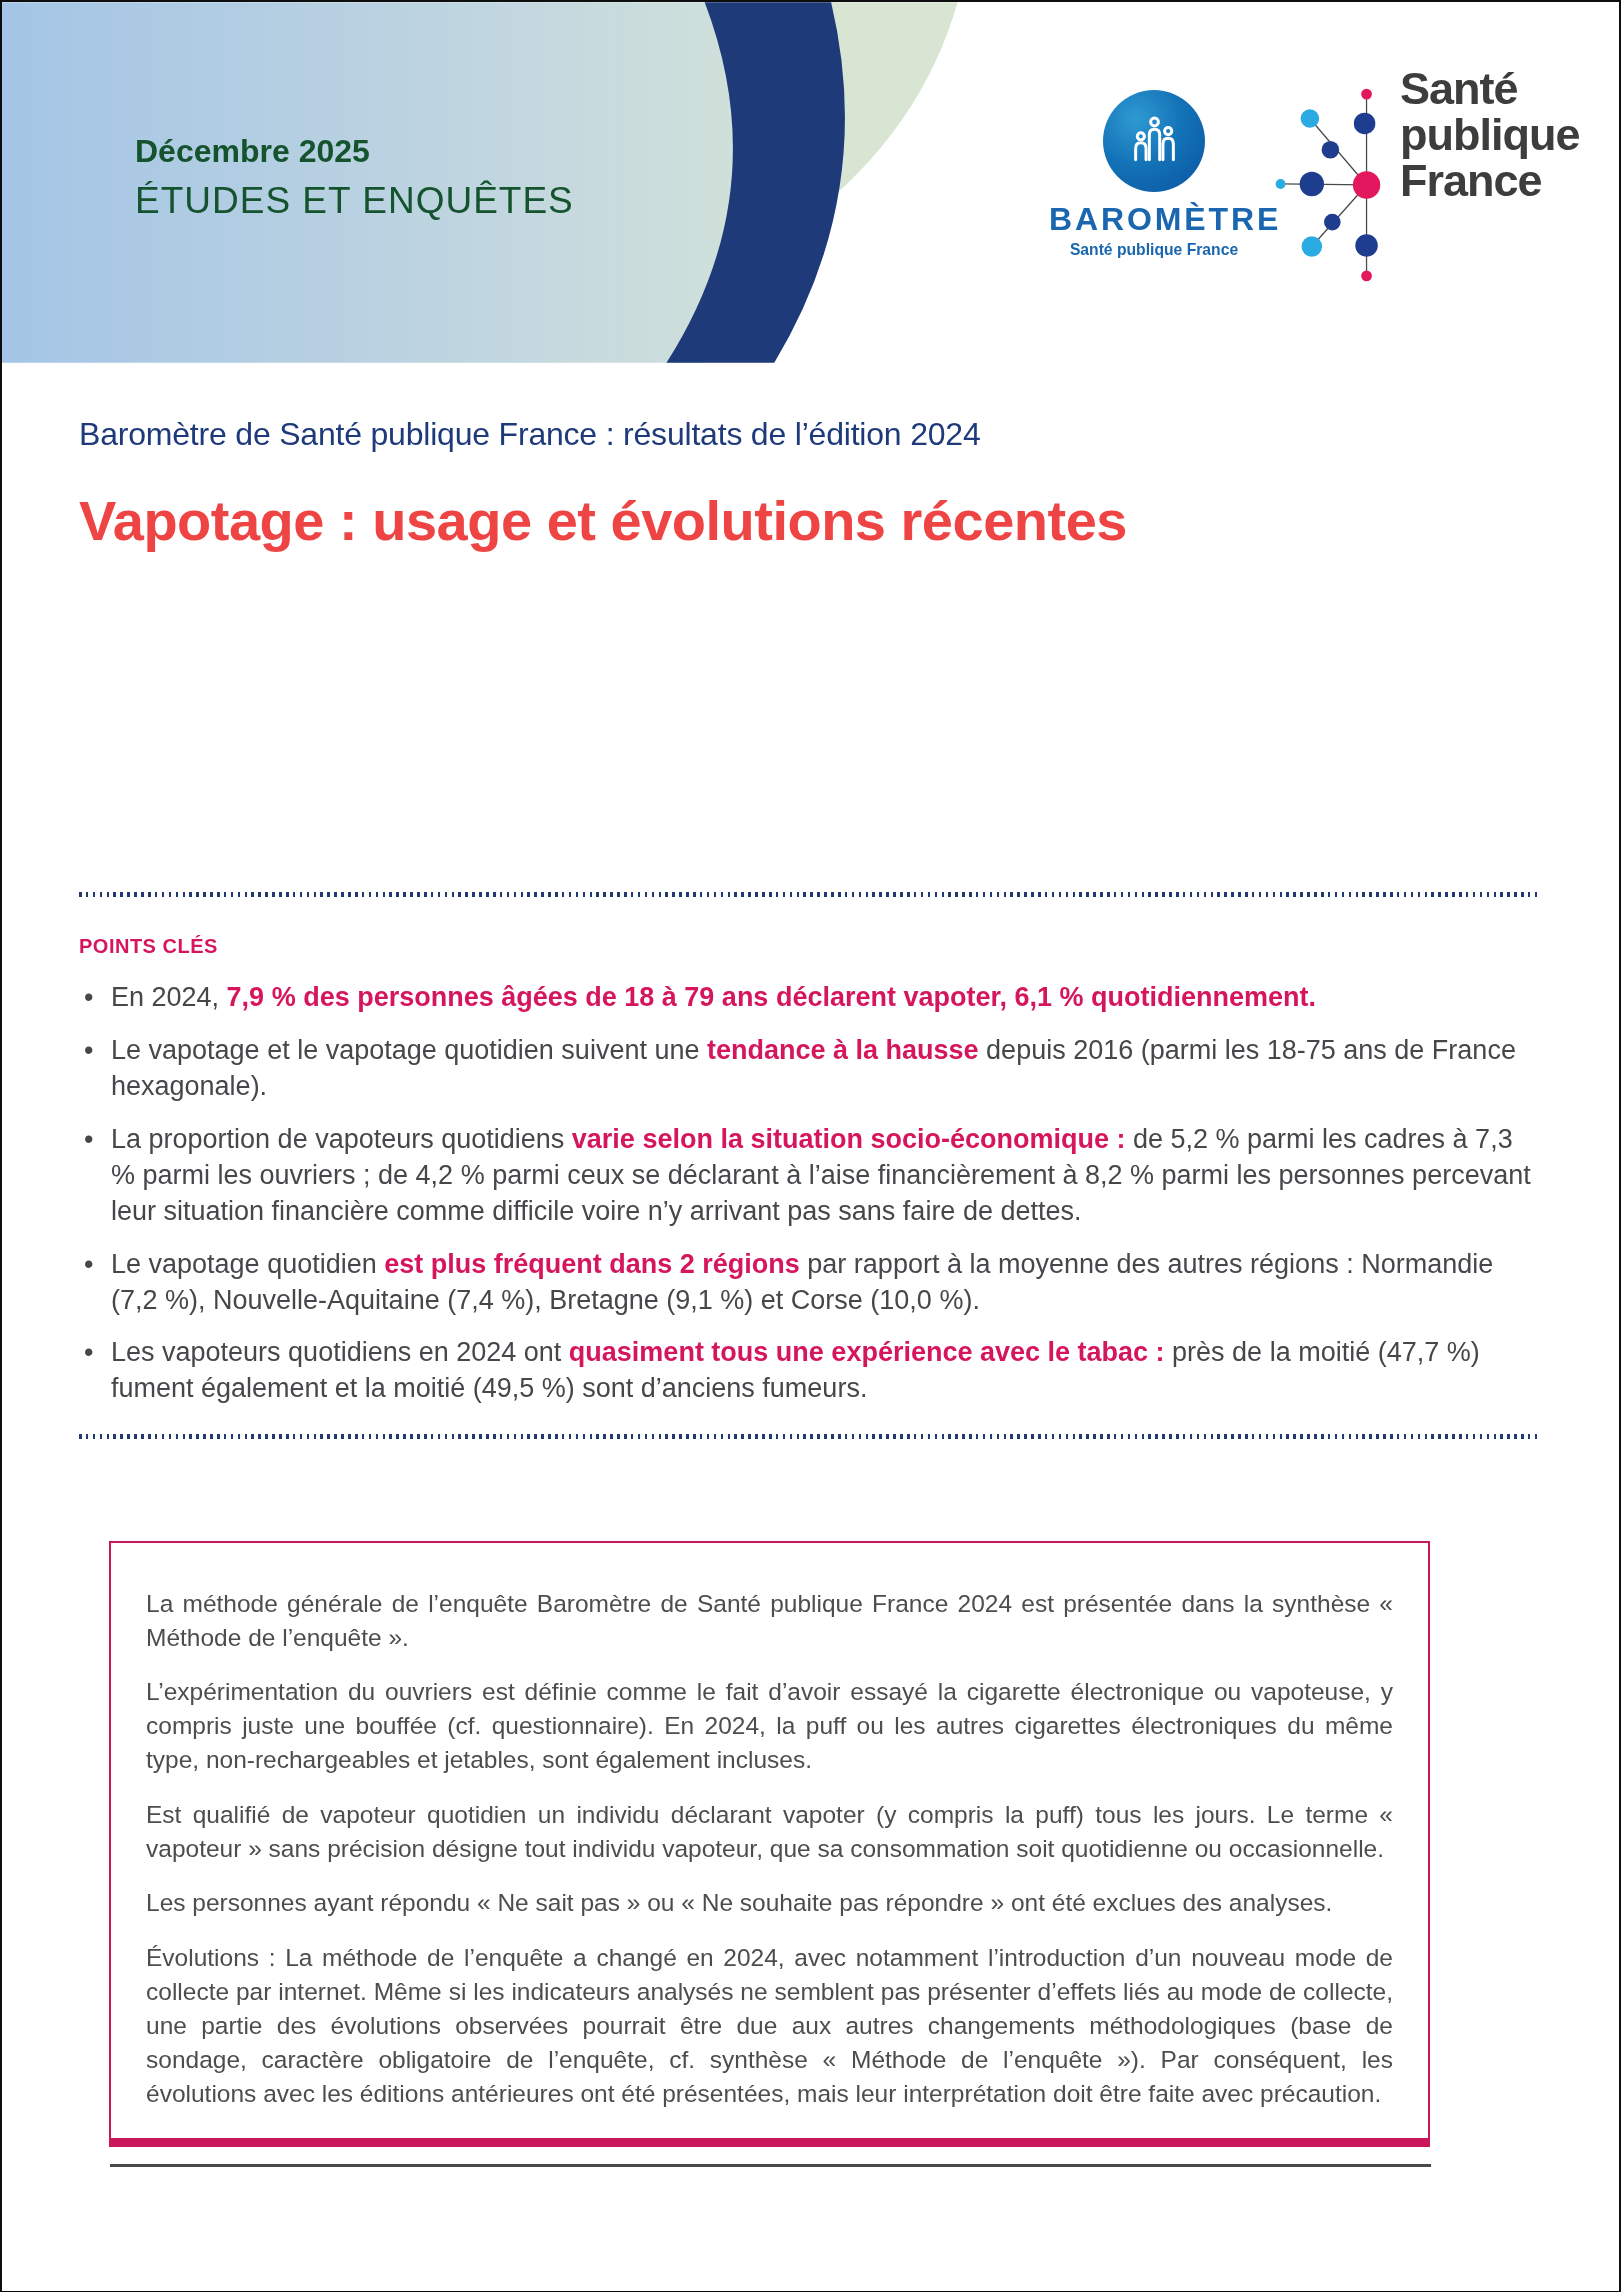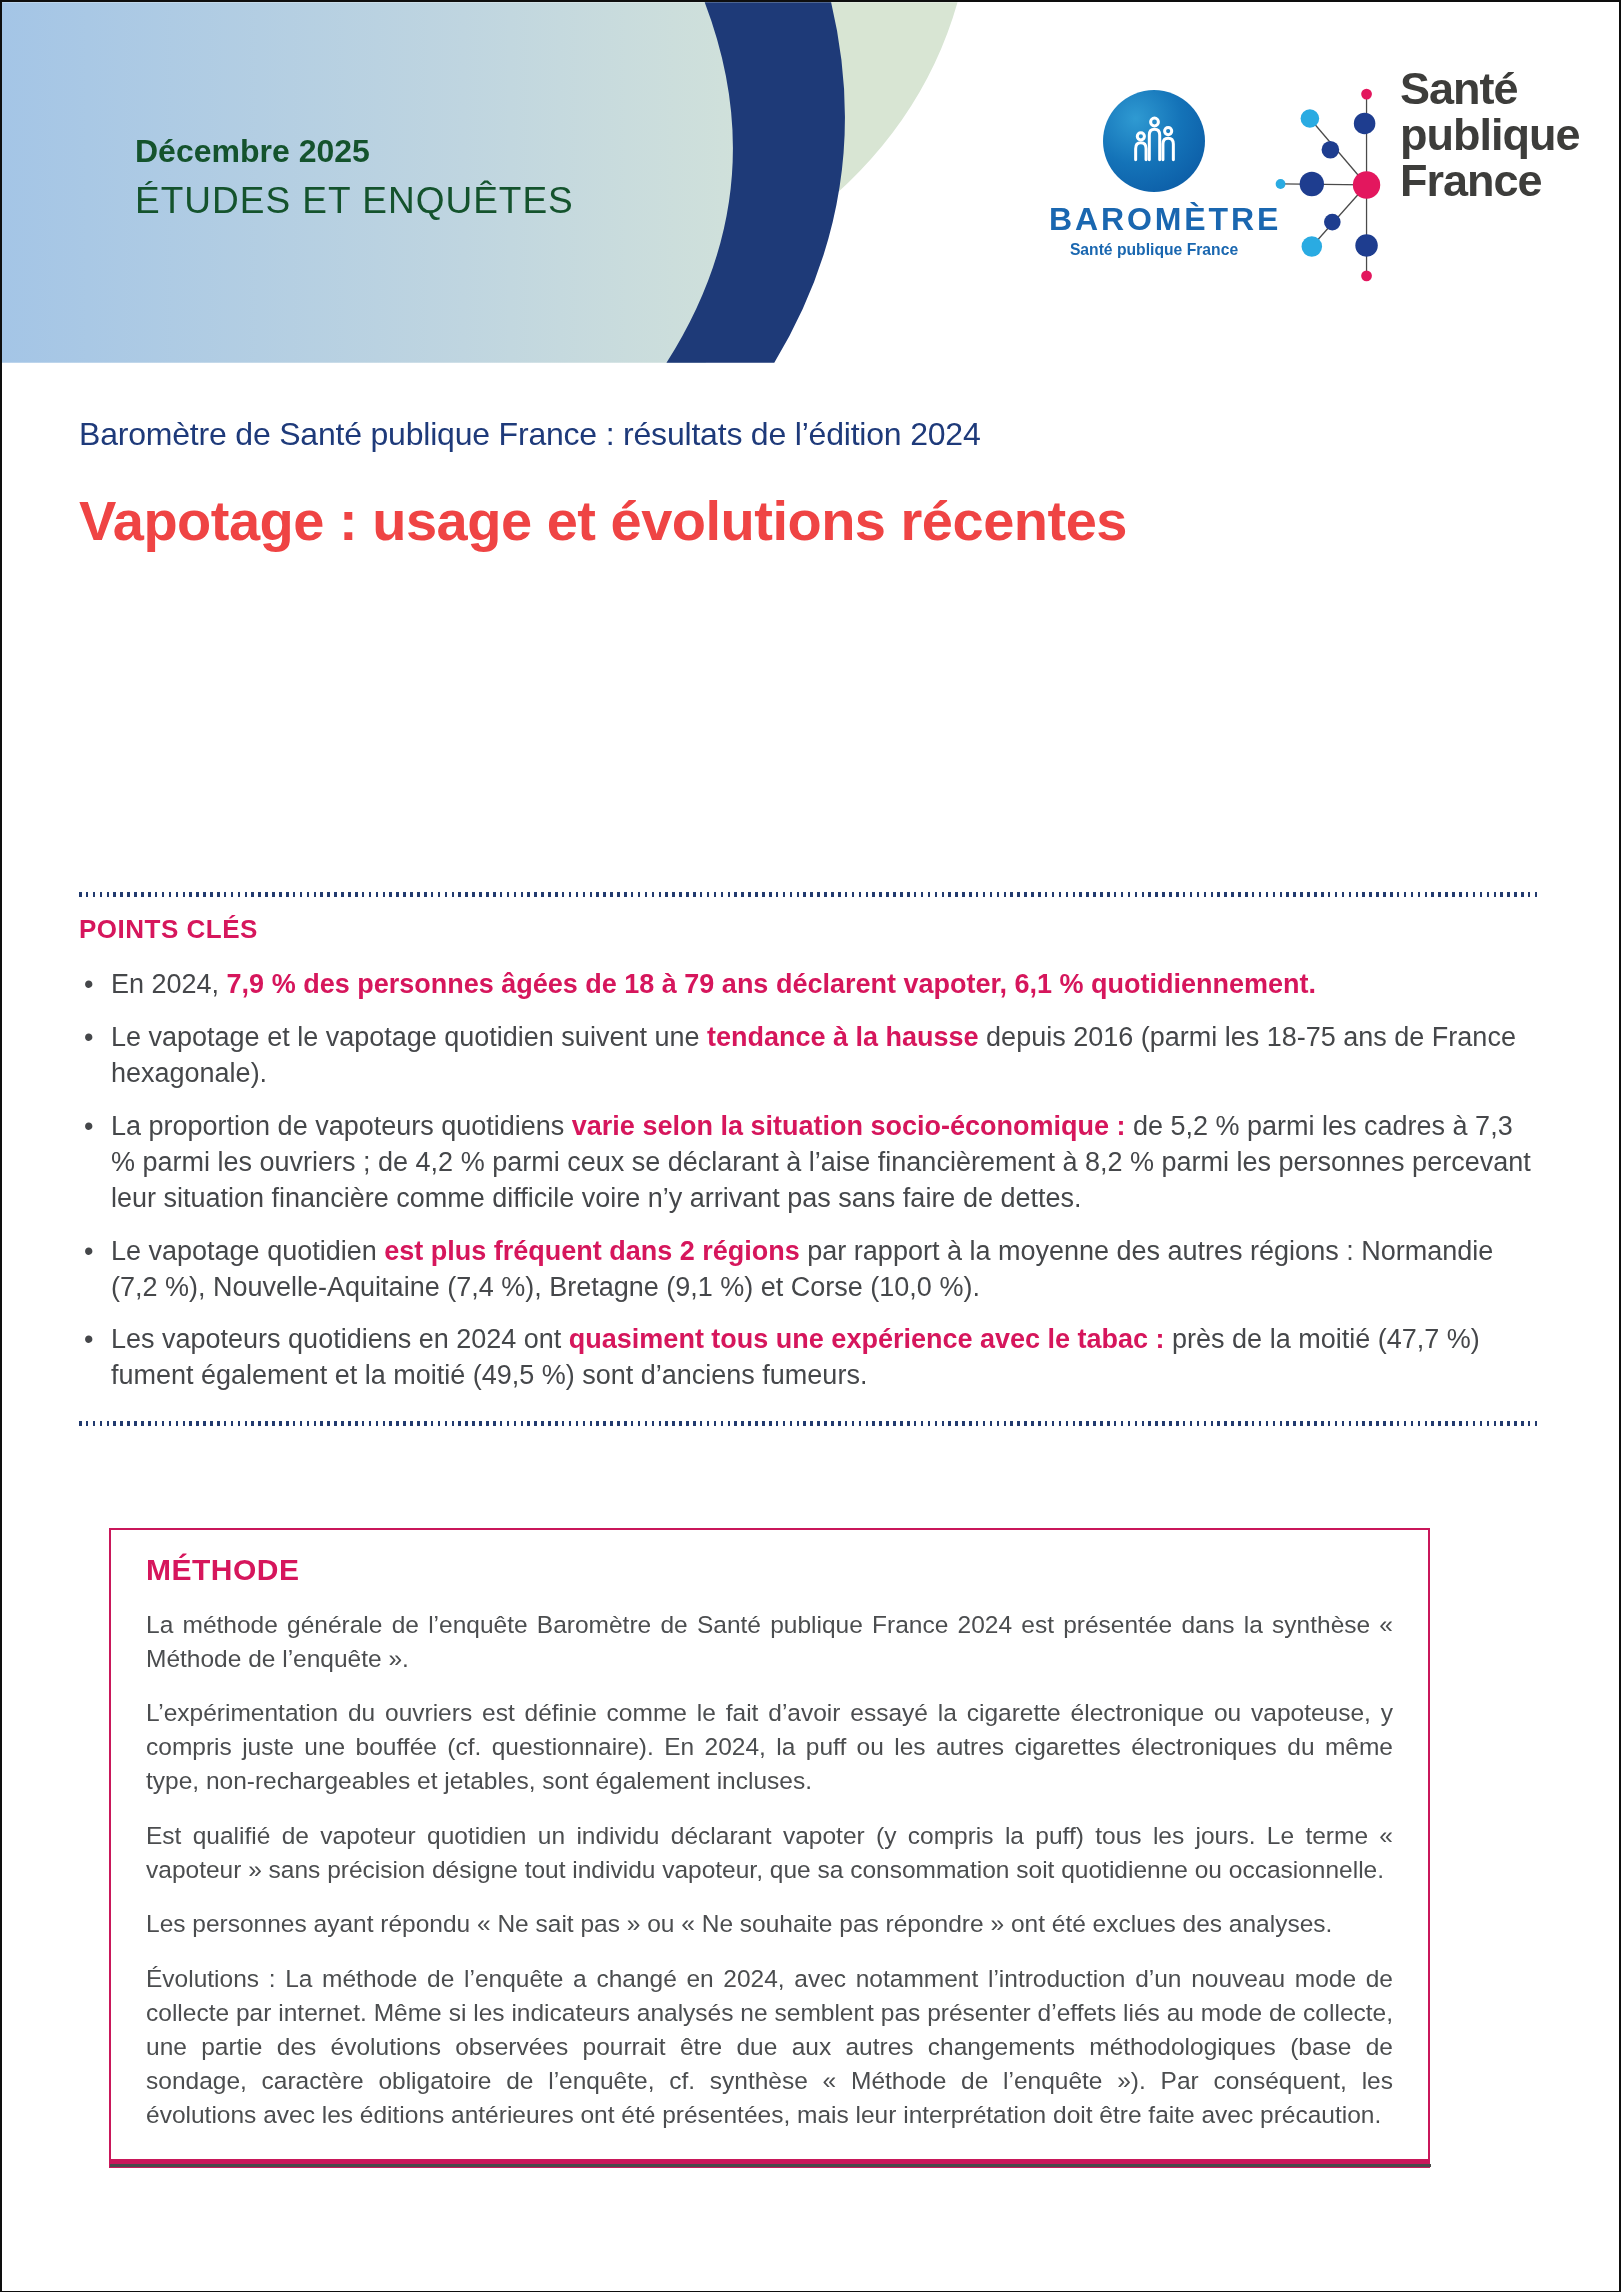--- a/index.html
+++ b/index.html
@@ -25,21 +25,21 @@
   .spf{position:absolute;left:1259px;top:76px;width:353px;height:216px;}
   .spf-text{position:absolute;left:139px;top:-11.8px;font-size:45px;font-weight:bold;
     color:#3d3d3b;line-height:46px;letter-spacing:-1px;}
   
   .content{padding:0 77px;}
   .kicker{margin-top:53px;font-size:32px;color:#1e3a7a;letter-spacing:-0.2px;}
   .main-title{margin-top:35px;font-size:56px;font-weight:bold;color:#ef4444;letter-spacing:-0.5px;}
   .divider{height:4.9px;margin-top:339px;
     background:repeating-linear-gradient(to right,#223a6e 0 2.5px,transparent 2.5px 6.9px);}
   .divider.second{margin-top:27.4px;}
-  .points-heading{margin-top:17px;font-size:26px;font-weight:bold;color:#d6165c;letter-spacing:0.5px;}
+  .points-heading{margin-top:38px;font-size:20px;font-weight:bold;color:#d6165c;letter-spacing:0.5px;}
   .key-points{list-style:none;margin:21.6px 0 0;padding:0;}
   .key-points li{font-size:27px;color:#45474a;line-height:36px;margin-bottom:16.7px;
     padding-left:32px;position:relative;}
   .key-points li::before{content:"\2022";position:absolute;left:4.9px;top:0;color:#45474a;}
   .kp-strong{color:#d6165c;font-weight:bold;}
   
   .methode{margin:102px 0 0 30px;width:1321px;box-sizing:border-box;
     border:2.9px solid #c9175a;border-bottom-width:9.8px;padding:23.5px 35px 27.4px;}
   .methode-heading{font-size:30px;font-weight:bold;color:#d6165c;letter-spacing:0.5px;}
   .methode p{font-size:24.5px;color:#4b4d4f;line-height:34px;text-align:justify;margin:20.6px 0 0;}
@@ -127,21 +127,20 @@
         <li><span class="kp-pre">En 2024, </span><span class="kp-strong">7,9 % des personnes âgées de 18 à 79 ans déclarent vapoter, 6,1 % quotidiennement.</span><span class="kp-post"></span></li>
         <li><span class="kp-pre">Le vapotage et le vapotage quotidien suivent une </span><span class="kp-strong">tendance à la hausse</span><span class="kp-post"> depuis 2016 (parmi les 18-75 ans de France hexagonale).</span></li>
         <li><span class="kp-pre">La proportion de vapoteurs quotidiens </span><span class="kp-strong">varie selon la situation socio-économique :</span><span class="kp-post"> de 5,2 % parmi les cadres à 7,3 % parmi les ouvriers ; de 4,2 % parmi ceux se déclarant à l’aise financièrement à 8,2 % parmi les personnes percevant leur situation financière comme difficile voire n’y arrivant pas sans faire de dettes.</span></li>
         <li><span class="kp-pre">Le vapotage quotidien </span><span class="kp-strong">est plus fréquent dans 2 régions</span><span class="kp-post"> par rapport à la moyenne des autres régions : Normandie (7,2 %), Nouvelle-Aquitaine (7,4 %), Bretagne (9,1 %) et Corse (10,0 %).</span></li>
         <li><span class="kp-pre">Les vapoteurs quotidiens en 2024 ont </span><span class="kp-strong">quasiment tous une expérience avec le tabac :</span><span class="kp-post"> près de la moitié (47,7 %) fument également et la moitié (49,5 %) sont d’anciens fumeurs.</span></li>
       </ul>
 
     <div class="divider second"></div>
 
     <div class="methode">
-      <div class="methode-heading">MÉTHODE</div>
       <div>
           <p>La méthode générale de l’enquête Baromètre de Santé publique France 2024 est présentée dans la synthèse « Méthode de l’enquête ».</p>
           <p>L’expérimentation du ouvriers est définie comme le fait d’avoir essayé la cigarette électronique ou vapoteuse, y compris juste une bouffée (cf. questionnaire). En 2024, la puff ou les autres cigarettes électroniques du même type, non-rechargeables et jetables, sont également incluses.</p>
           <p>Est qualifié de vapoteur quotidien un individu déclarant vapoter (y compris la puff) tous les jours. Le terme « vapoteur » sans précision désigne tout individu vapoteur, que sa consommation soit quotidienne ou occasionnelle.</p>
           <p>Les personnes ayant répondu « Ne sait pas » ou « Ne souhaite pas répondre » ont été exclues des analyses.</p>
           <p>Évolutions : La méthode de l’enquête a changé en 2024, avec notamment l’introduction d’un nouveau mode de collecte par internet. Même si les indicateurs analysés ne semblent pas présenter d’effets liés au mode de collecte, une partie des évolutions observées pourrait être due aux autres changements méthodologiques (base de sondage, caractère obligatoire de l’enquête, cf. synthèse « Méthode de l’enquête »). Par conséquent, les évolutions avec les éditions antérieures ont été présentées, mais leur interprétation doit être faite avec précaution.</p>
         </div>
     </div>
 
   </div>

